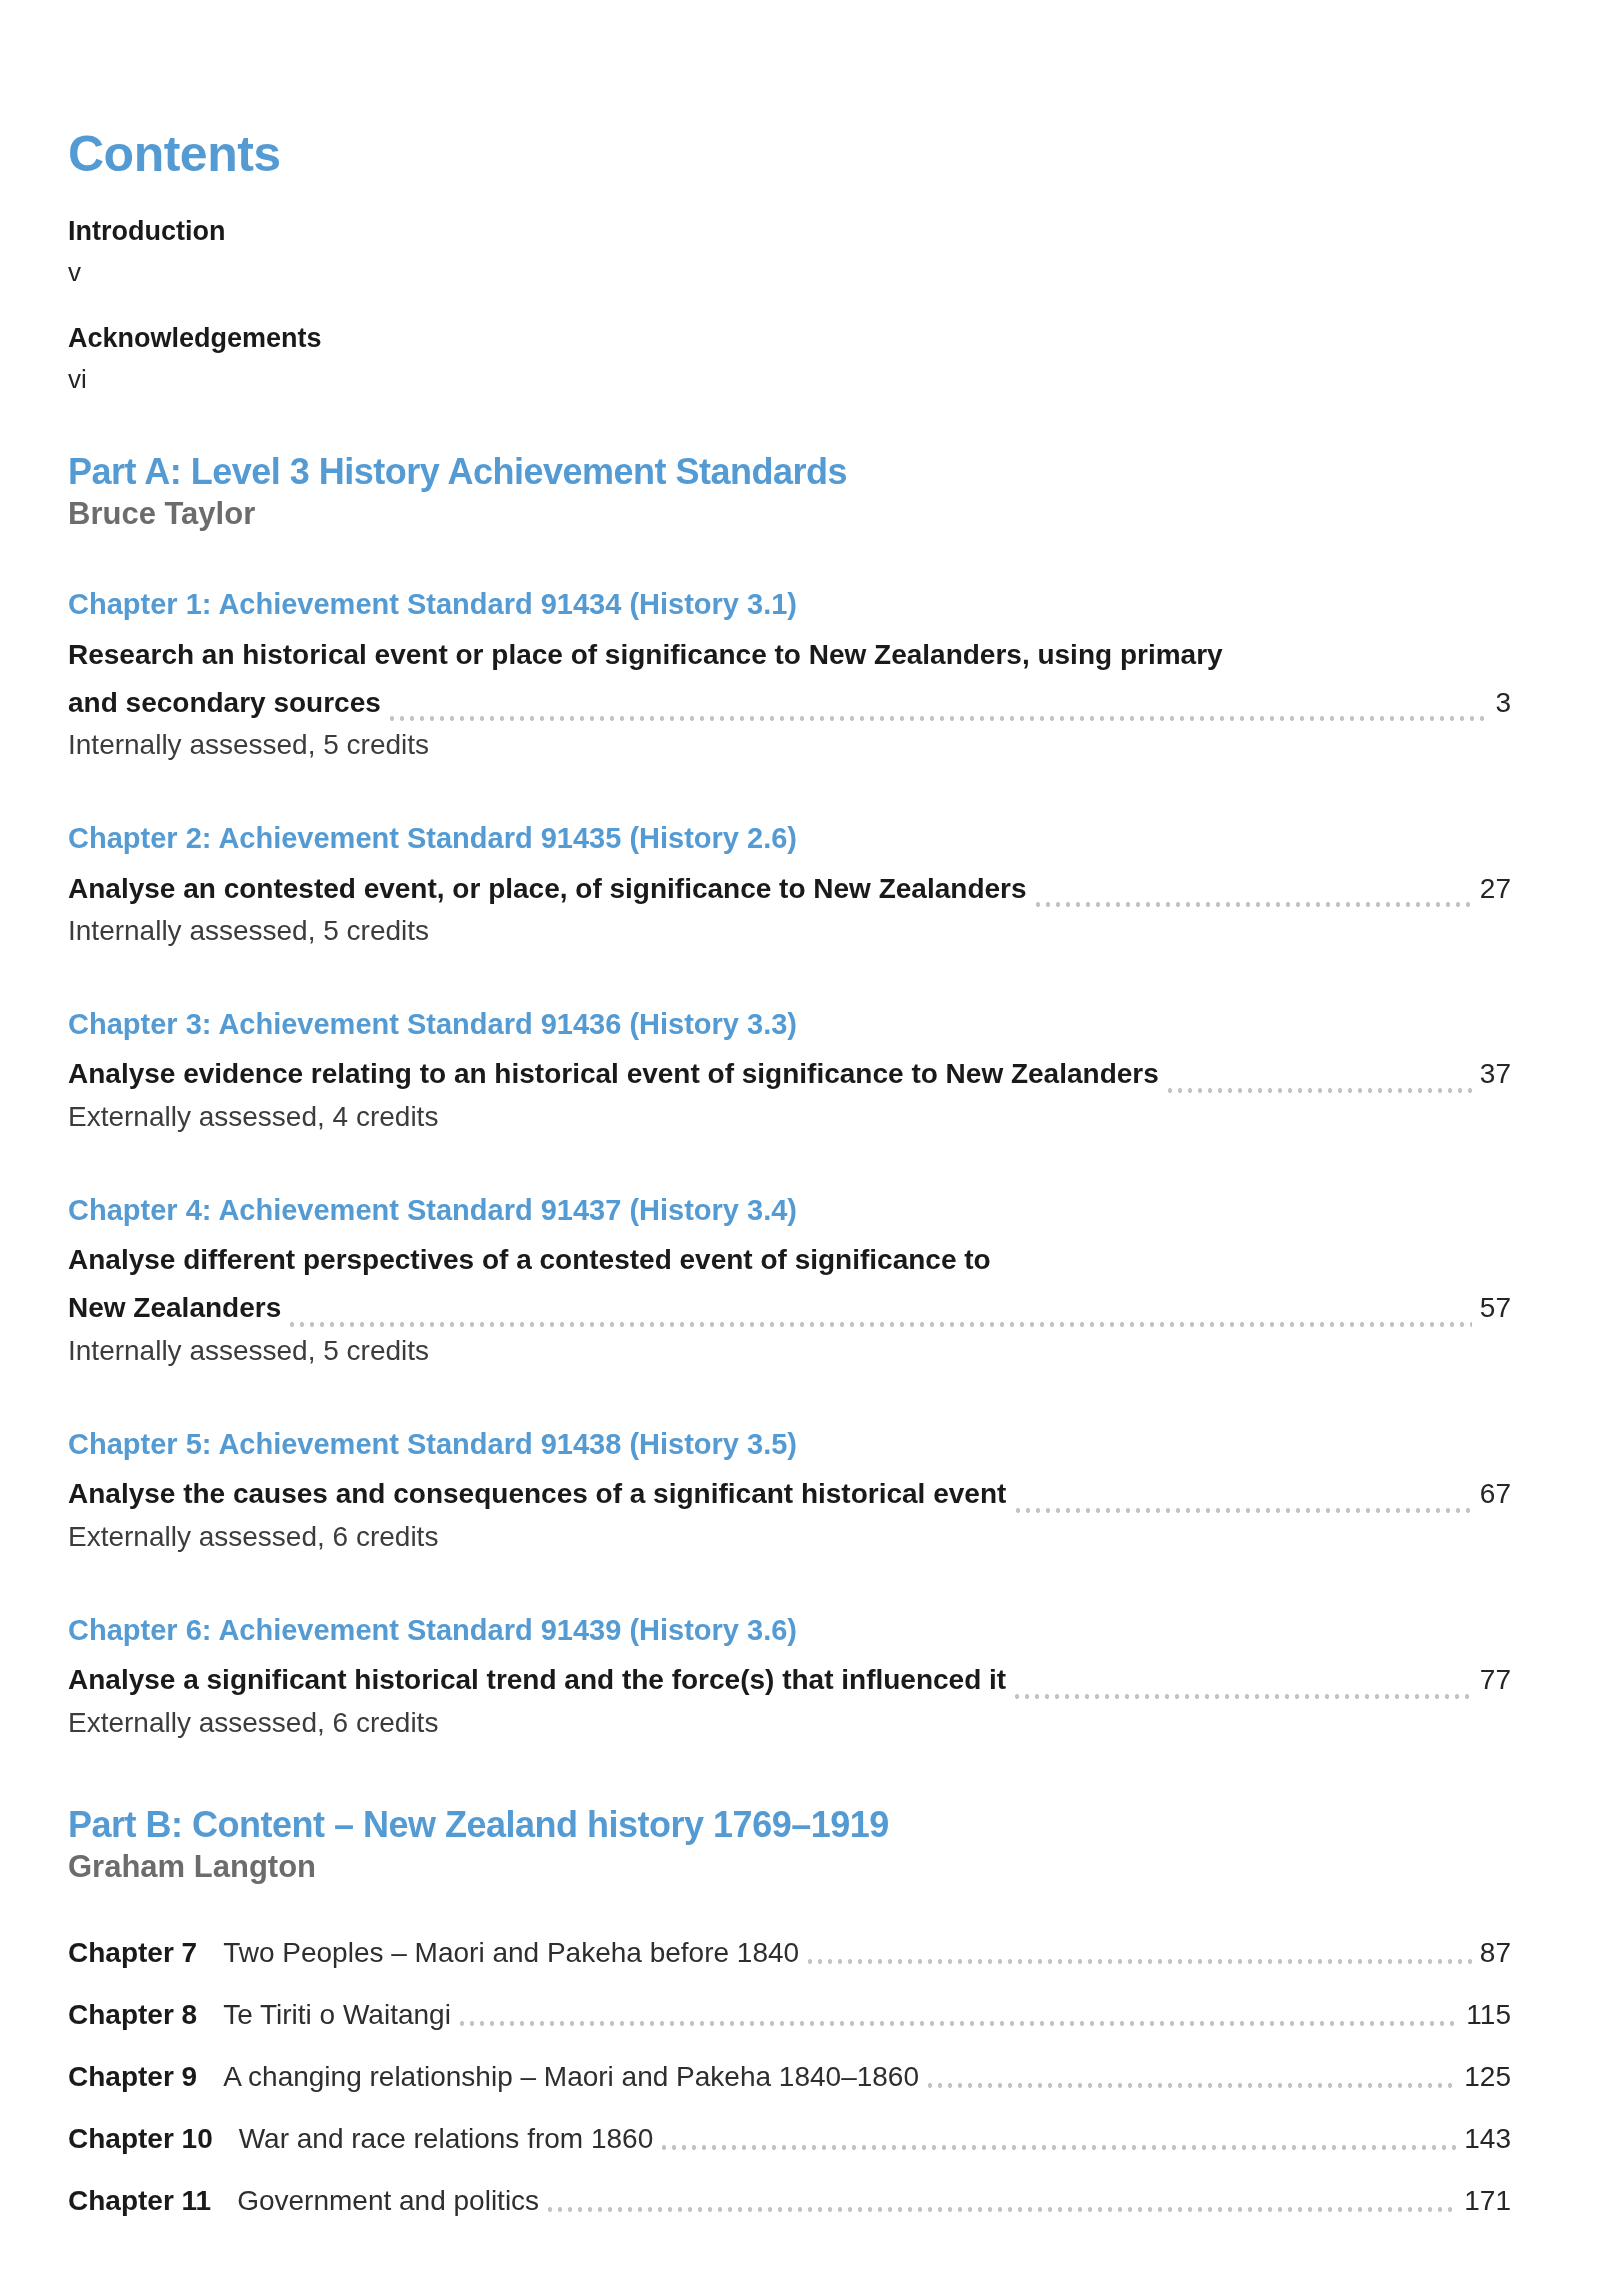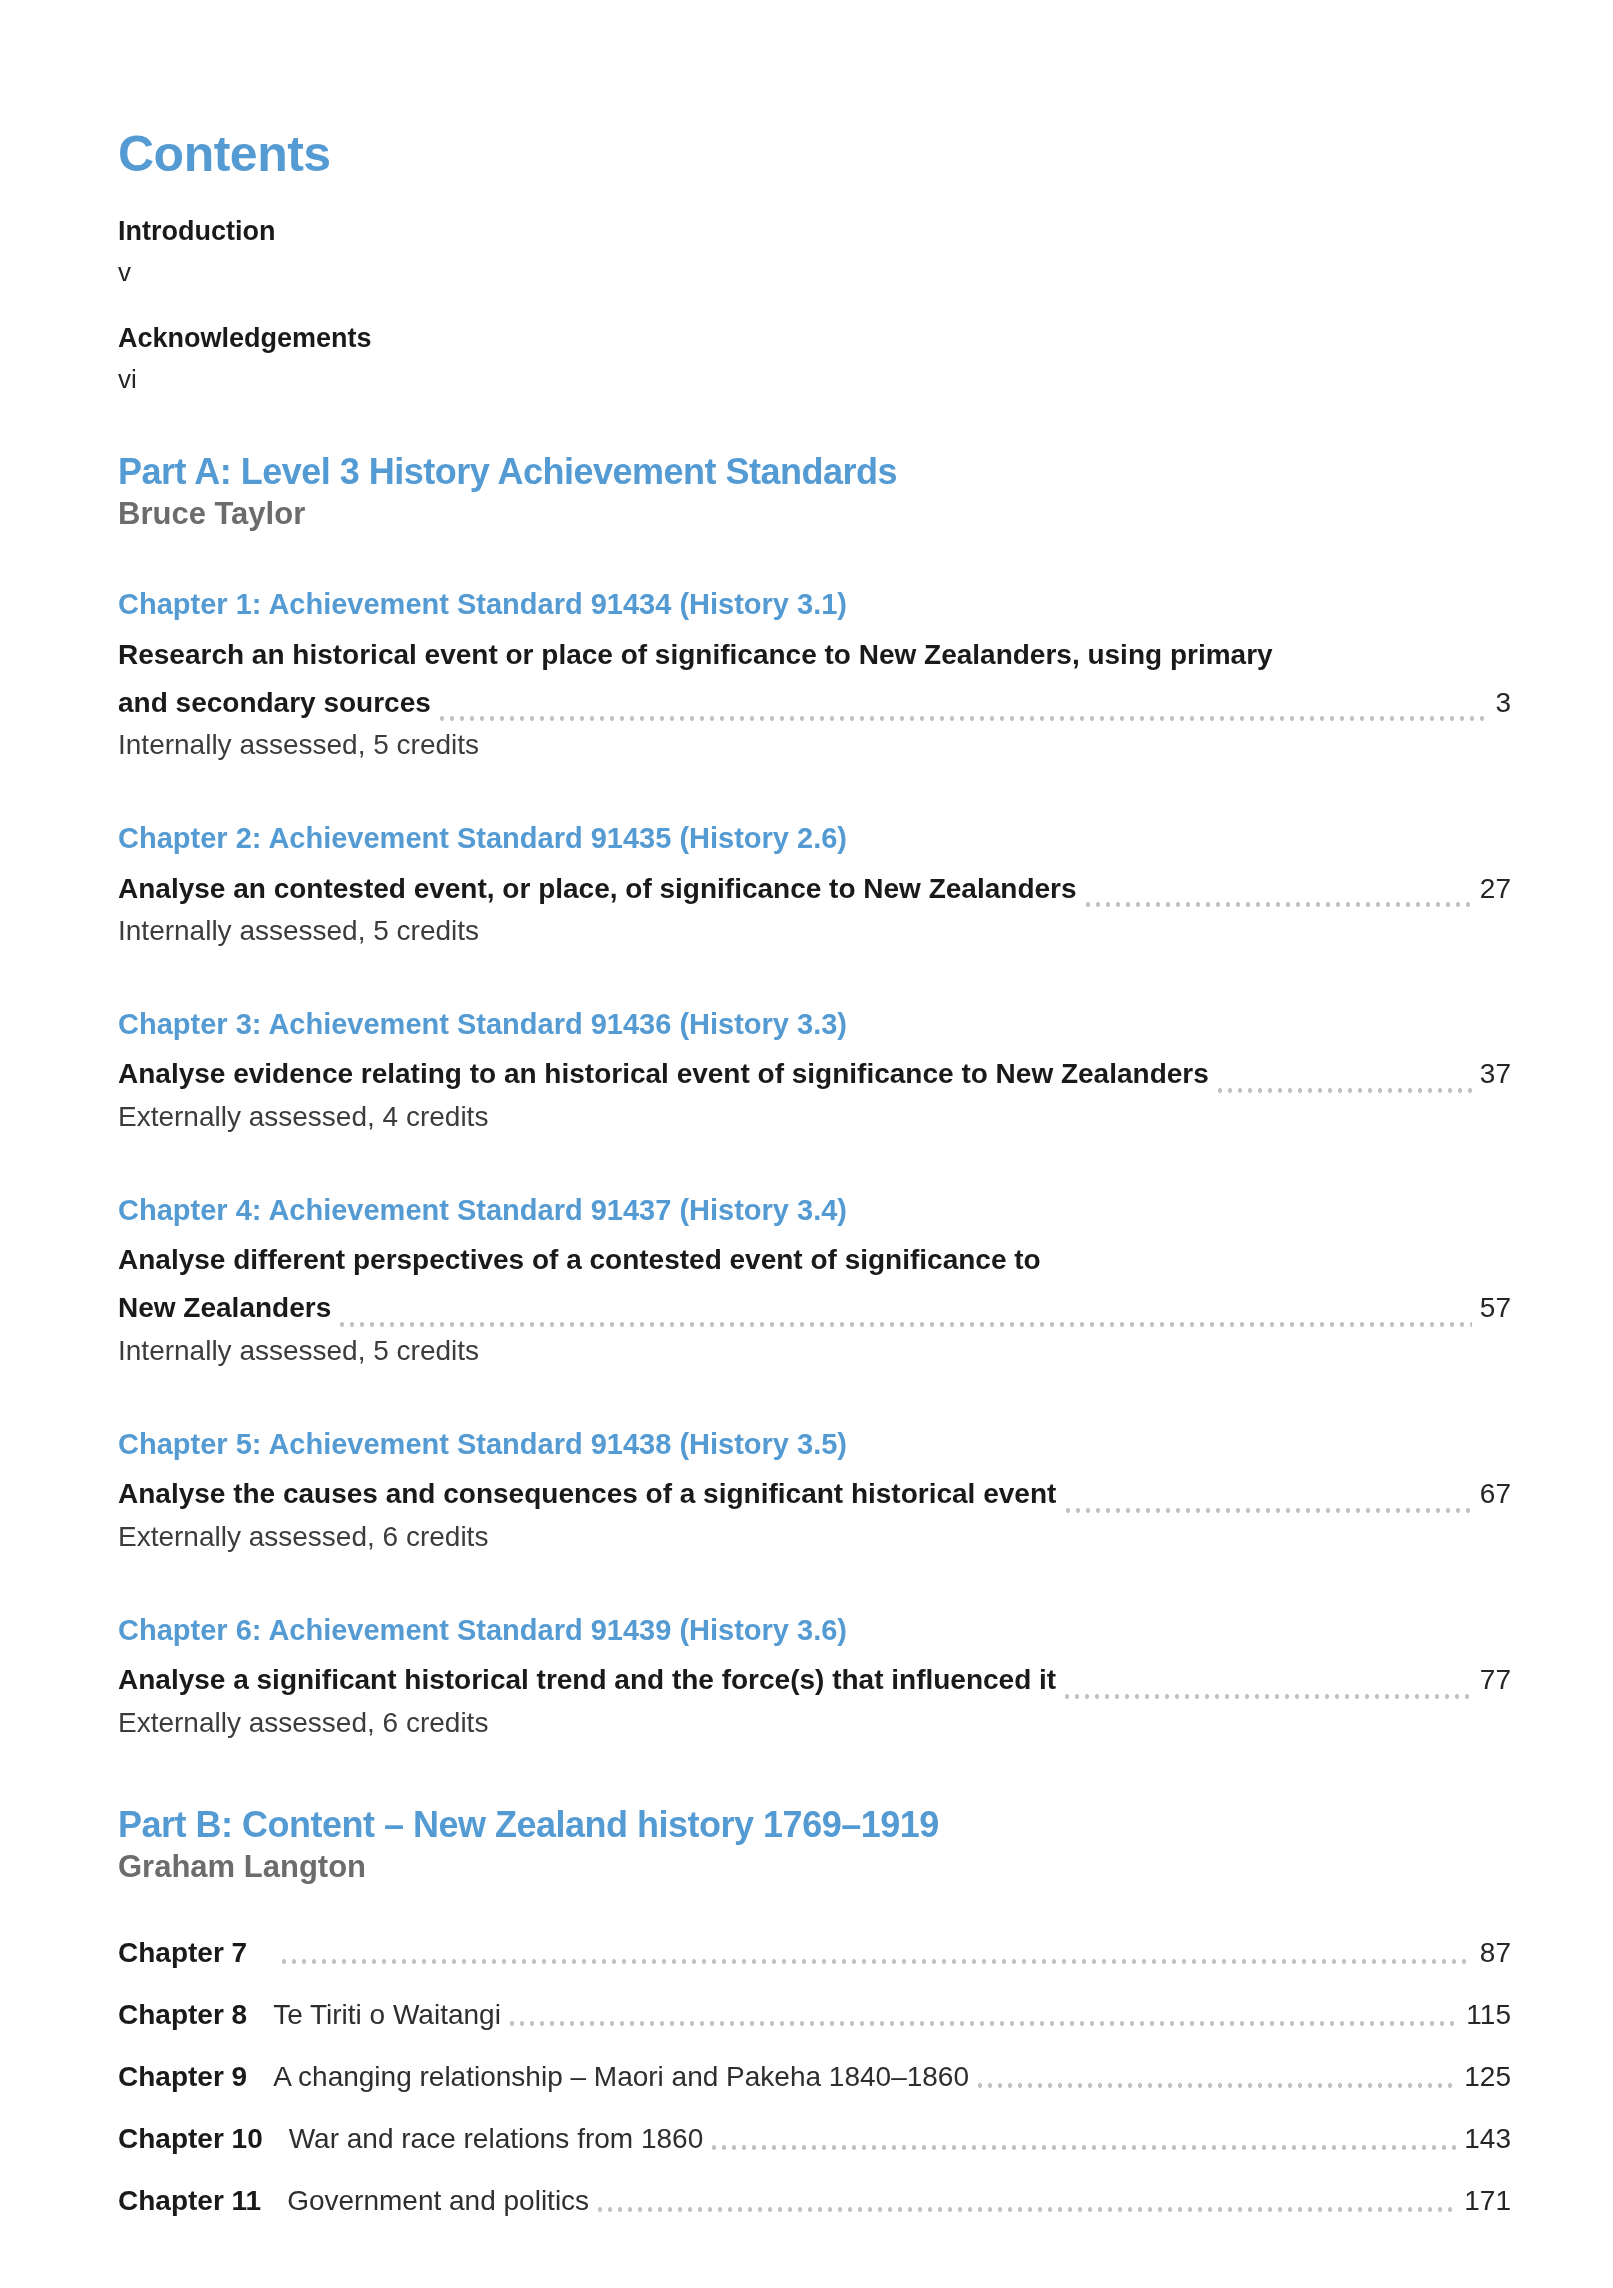--- a/index.html
+++ b/index.html
@@ -13,21 +13,21 @@
   *{margin:0;padding:0;box-sizing:border-box;}
   html,body{background:#ffffff;}
   body{
     font-family:"Liberation Sans", sans-serif;
     color:var(--ink);
   }
   .page{
     width:1613px;
     height:2289px;
     background:#ffffff;
-    padding:129px 102px 0 118px;
+    padding:129px 102px 0 68px;
     overflow:hidden;
   }
   .contents-title{
     font-size:50px;
     font-weight:bold;
     letter-spacing:-0.5px;
     color:var(--accent-blue);
     line-height:1;
     margin-bottom:37px;
   }
@@ -214,20 +214,21 @@
   </div>
 
   <div>
     <div class="part-title part-b">Part B: Content – New Zealand history 1769–1919</div>
     <div class="part-author">Graham Langton</div>
 
     <div class="toc-rows">
 
       <div class="toc-row">
         <span class="toc-chapter-label">Chapter 7</span>
+        <span class="toc-chapter-title">Two Peoples – Maori and Pakeha before 1840</span>
         <span class="leader"></span>
         <span class="page-num">87</span>
       </div>
 
       <div class="toc-row">
         <span class="toc-chapter-label">Chapter 8</span>
         <span class="toc-chapter-title">Te Tiriti o Waitangi</span>
         <span class="leader"></span>
         <span class="page-num">115</span>
       </div>

